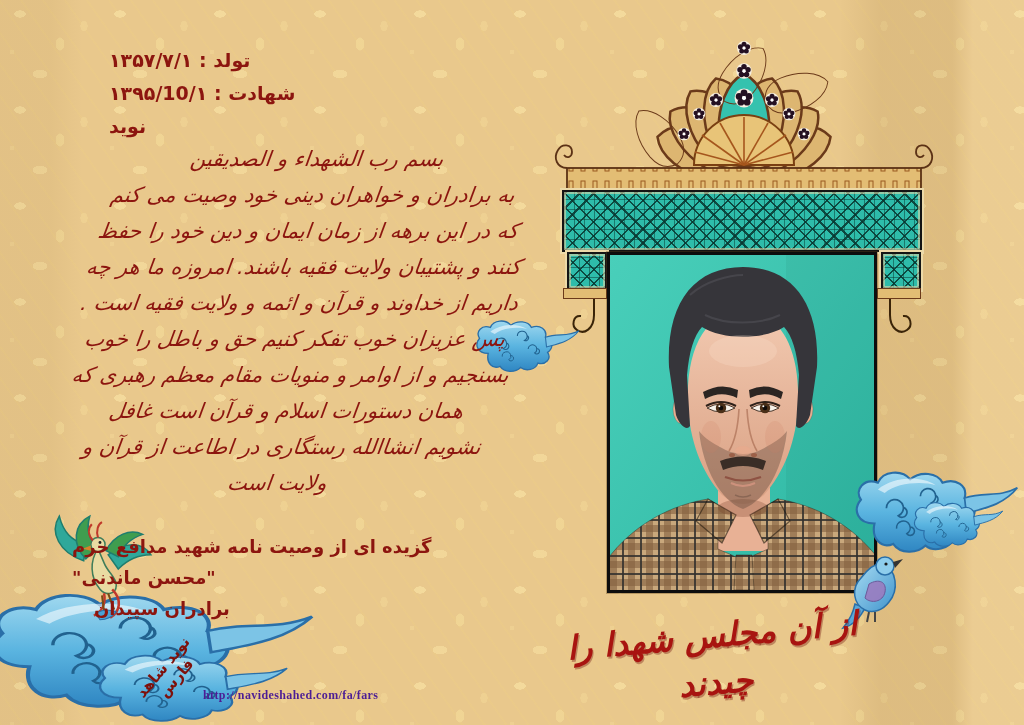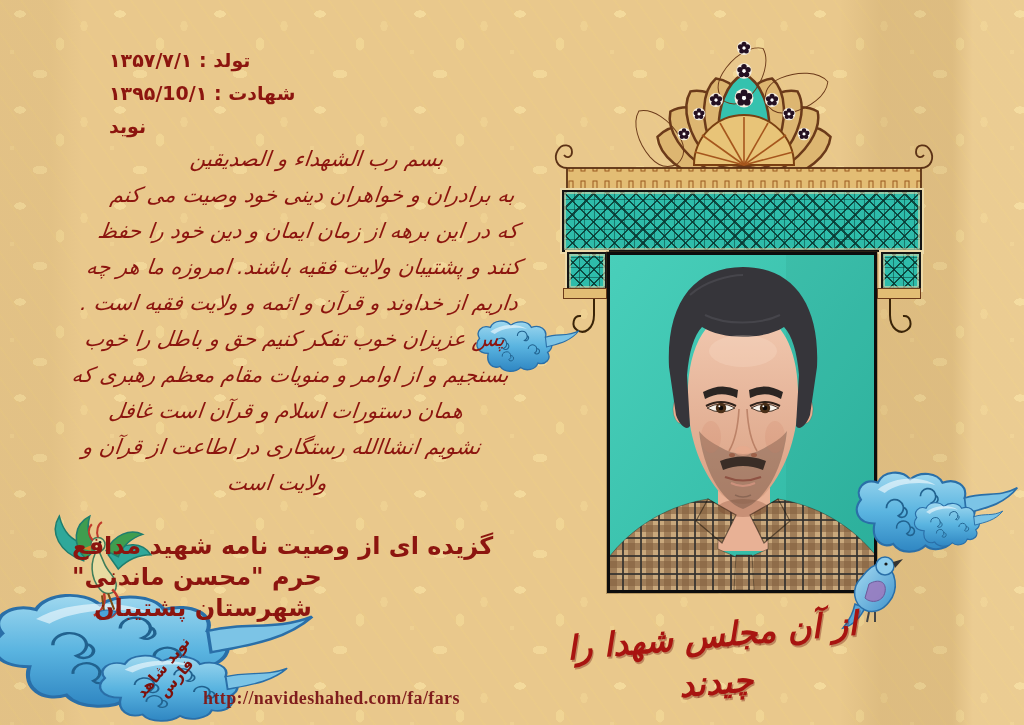--- a/index.html
+++ b/index.html
@@ -15,28 +15,28 @@
       repeating-linear-gradient(55deg, rgba(236,205,135,.5) 0 2px, transparent 2px 18px);
     background-size:100px 96px,100px 96px,100px 96px,100px 96px,100px 96px,auto;}
   .bg-shade{position:absolute;inset:0;pointer-events:none;
     background:linear-gradient(90deg, rgba(120,85,30,.06) 0 5%, transparent 8% 82%, rgba(120,85,30,.10) 86% 93%, rgba(255,240,200,.10) 95%);}
   
   .dates{position:absolute;left:85px;top:44px;width:230px;direction:rtl;text-align:left;
     color:var(--maroon);font-weight:bold;font-size:19px;line-height:33px;margin-left:24px;}
   .testament{position:absolute;left:50px;top:141px;width:494px;direction:rtl;text-align:center;
     color:var(--maroon);font-size:21px;line-height:36px;font-style:italic;transform:skewX(-7deg);}
   .caption{position:absolute;left:72px;top:531px;width:430px;direction:rtl;text-align:left;
-    color:var(--maroon);font-weight:bold;font-size:24px;line-height:31px;}
+    color:var(--maroon);font-weight:bold;font-size:18px;line-height:31px;}
   .caption .indent{padding-left:22px;}
   .calligraphy{position:absolute;left:556px;top:612px;width:316px;direction:rtl;text-align:center;
     color:var(--callig-red);font-size:33px;line-height:47px;font-weight:bold;font-style:italic;
     transform:rotate(-5deg);text-shadow:1px 2px 0 rgba(110,10,5,.35);}
   .logo{position:absolute;left:118px;top:656px;width:104px;direction:rtl;text-align:center;
     color:#7e100b;font-size:15px;line-height:17px;font-weight:bold;transform:rotate(-50deg);}
-  .url{position:absolute;left:203px;top:688px;color:#7f1d1d;font-weight:bold;font-size:18px;
+  .url{position:absolute;left:203px;top:688px;color:#4c1d95;font-weight:bold;font-size:12px;
     font-family:"Liberation Serif",serif;letter-spacing:.4px;}
   
   .crown{position:absolute;left:553px;top:22px;z-index:1;}
   .girih{position:absolute;z-index:1;background-color:var(--teal);
     background-image:
       repeating-linear-gradient(45deg, rgba(8,55,48,.85) 0 1.6px, transparent 1.6px 10px),
       repeating-linear-gradient(-45deg, rgba(8,55,48,.85) 0 1.6px, transparent 1.6px 10px),
       repeating-linear-gradient(0deg, rgba(8,55,48,.5) 0 1.2px, transparent 1.2px 10px),
       repeating-linear-gradient(90deg, rgba(8,55,48,.5) 0 1.2px, transparent 1.2px 10px);
     border:2px solid #141414;
@@ -131,21 +131,21 @@
     <div class="t-line">داریم از خداوند و قرآن و ائمه و ولایت فقیه است .</div>
     <div class="t-line">پس عزیزان خوب تفکر کنیم حق و باطل را خوب</div>
     <div class="t-line">بسنجیم و از اوامر و منویات مقام معظم رهبری که</div>
     <div class="t-line">همان دستورات اسلام و قرآن است غافل</div>
     <div class="t-line">نشویم انشاالله رستگاری در اطاعت از قرآن و</div>
     <div class="t-line">ولایت است</div>
   </div>
 
   <div class="caption zt">
     <div>گزیده ای از وصیت نامه شهید مدافع حرم "محسن ماندنی"</div>
-    <div class="indent">شهرستان پشتیبان</div>
+    <div class="indent">برادران سپیدان</div>
   </div>
 
   <svg class="crown" width="382" height="178" viewBox="0 0 382 178">
 
     <g stroke="#6b3a1a" stroke-width="2.5" fill="#ddb671">
       <g transform="rotate(-72 191 143)">
           <use href="#petal" transform="translate(1 40)"></use>
         </g>
       <g transform="rotate(-54 191 143)">
           <use href="#petal" transform="translate(1 40)"></use>

